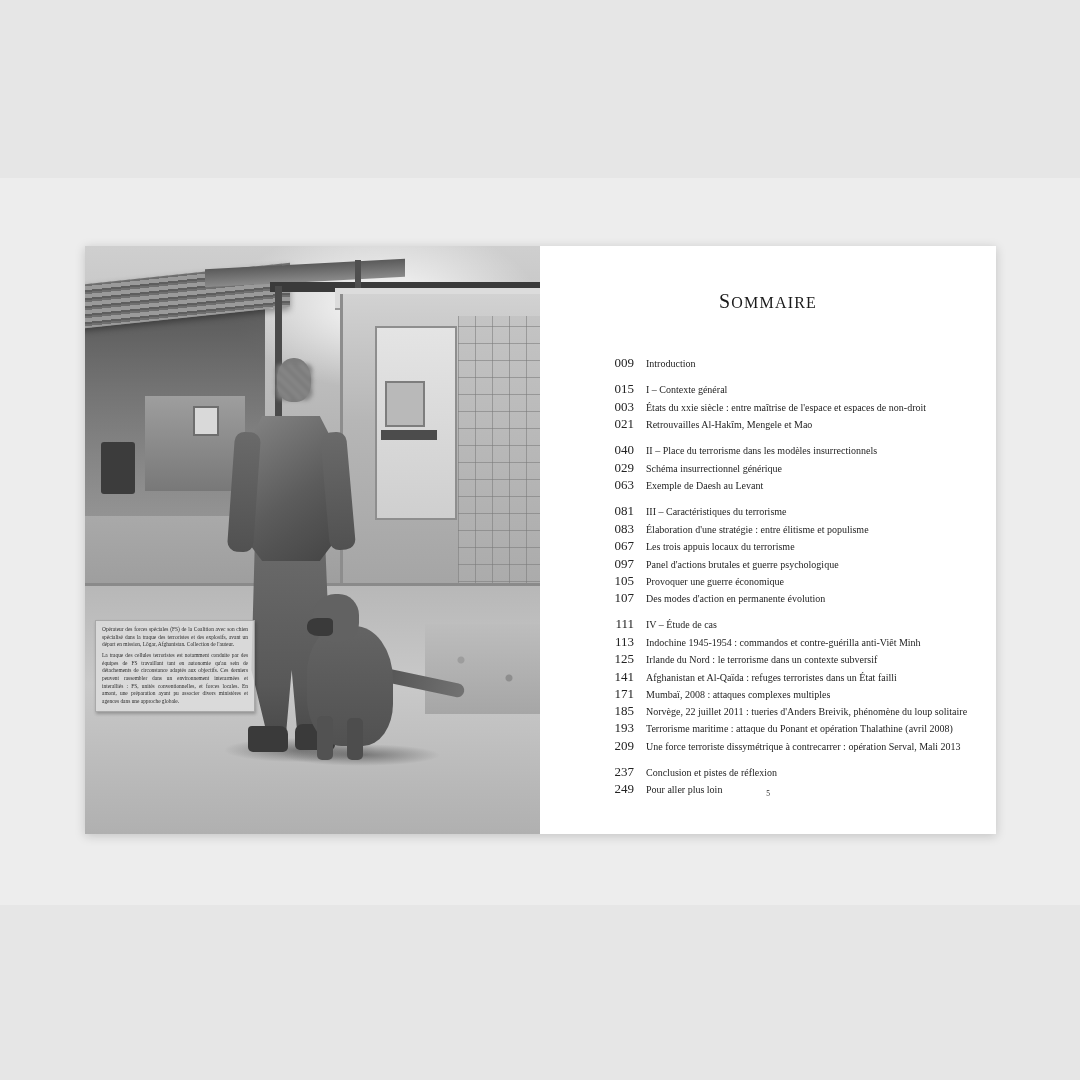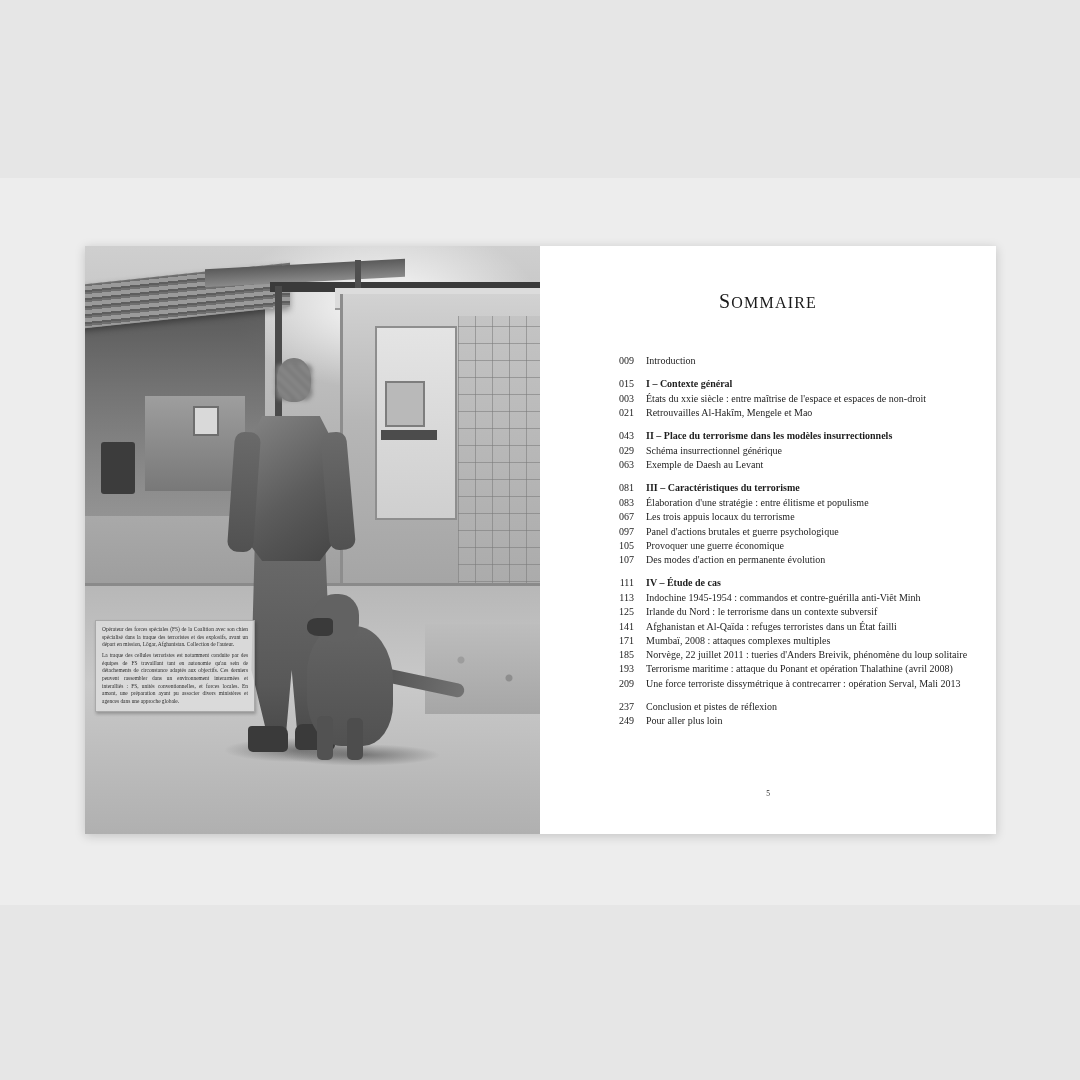--- a/index.html
+++ b/index.html
@@ -325,28 +325,28 @@
   .toc-row {
     display: flex;
     align-items: baseline;
     margin-bottom: 4.3px;
     white-space: nowrap;
   }
   .toc-row .num {
     width: 26px;
     flex: 0 0 26px;
     text-align: right;
-    font-size: 10px;
+    font-size: 13px;
     color: #222;
   }
   .toc-row .lbl {
     margin-left: 12px;
     font-size: 10px;
   }
-  .toc-row.head .lbl { font-weight: bold; }
+  .toc-row.head .lbl { font-weight: normal; }
   .toc-row.head { margin-bottom: 4.5px; }
   .group-gap { height: 9px; }
   .page-num {
     position: absolute;
     left: 0; right: 0;
     bottom: 36px;
     text-align: center;
     font-size: 7.5px;
     color: #2a2a2a;
   }
@@ -430,21 +430,21 @@
           <div class="toc-row">
             <span class="num">003</span>
             <span class="lbl">États du xxie siècle : entre maîtrise de l'espace et espaces de non-droit</span>
           </div>
           <div class="toc-row">
             <span class="num">021</span>
             <span class="lbl">Retrouvailles Al-Hakîm, Mengele et Mao</span>
           </div>
           <div class="group-gap"></div>
           <div class="toc-row head">
-            <span class="num">043</span>
+            <span class="num">040</span>
             <span class="lbl">II – Place du terrorisme dans les modèles insurrectionnels</span>
           </div>
           <div class="toc-row">
             <span class="num">029</span>
             <span class="lbl">Schéma insurrectionnel générique</span>
           </div>
           <div class="toc-row">
             <span class="num">063</span>
             <span class="lbl">Exemple de Daesh au Levant</span>
           </div>

